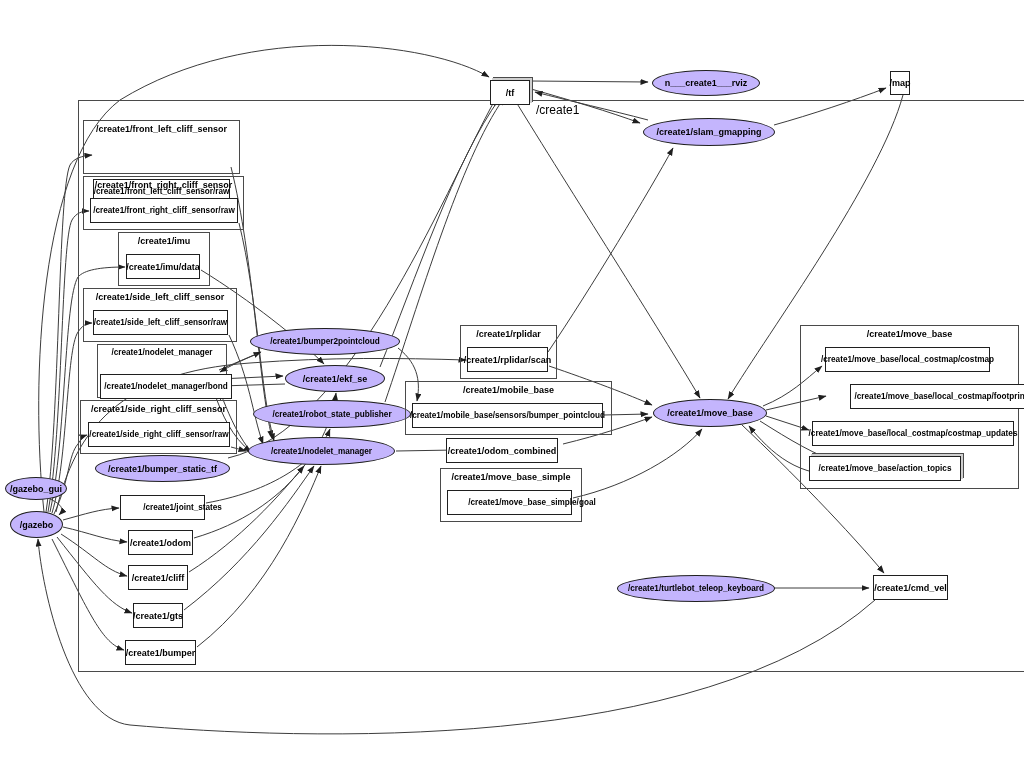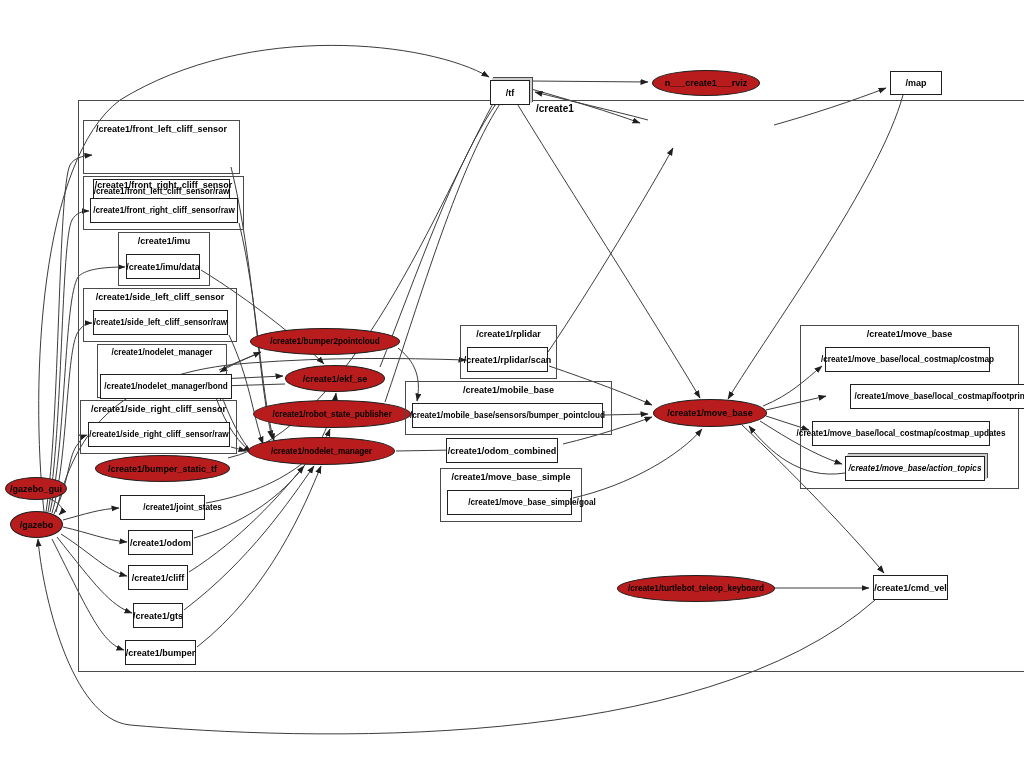--- a/index.html
+++ b/index.html
@@ -6,25 +6,25 @@
   #stage{position:relative;width:1024px;height:764px;background:#fff;overflow:hidden;
          font-family:"Liberation Sans",sans-serif;color:#000;}
   #wires{position:absolute;left:0;top:0;width:1024px;height:764px;}
   .cluster{position:absolute;border:1px solid #4a4a4a;background:transparent;}
   .cluster-title{position:absolute;left:0;right:0;top:3px;text-align:center;
                  font-size:9px;font-weight:600;white-space:nowrap;}
   .topic{position:absolute;border:1px solid #1f1f1f;background:#fff;display:flex;
          align-items:center;justify-content:center;font-size:9px;font-weight:600;
          white-space:nowrap;box-sizing:border-box;}
   .t3d{box-shadow:2px -2px 0 0 #cfcfcf,3px -3px 0 0 #4a4a4a;}
-  .node{position:absolute;border:1px solid #1f1f1f;border-radius:50%;background:#b91c1c;
+  .node{position:absolute;border:1px solid #1f1f1f;border-radius:50%;background:#c4b5fd;
         display:flex;align-items:center;justify-content:center;font-size:9px;
         font-weight:600;white-space:nowrap;box-sizing:border-box;}
   .sm{font-size:8.2px;}
-  .ns-label{position:absolute;font-size:10px;font-weight:700;}
+  .ns-label{position:absolute;font-size:12px;font-weight:400;}
 </style>
 </head>
 <body>
 
 <div id="stage">
 
   <svg id="wires" viewBox="0 0 1024 764">
     <defs>
       <marker id="arr" markerWidth="9" markerHeight="8" refX="7.5" refY="3" orient="auto" markerUnits="userSpaceOnUse">
         <path d="M0,0 L8,3 L0,6 z" fill="#1f1f1f"></path>
@@ -85,21 +85,22 @@
       <path marker-end="url(#arr)" d="M760,421 C790,440 815,455 842,464"></path>
       <path marker-end="url(#arr)" d="M845,473 C800,480 770,452 749,426"></path>
     </g>
   </svg>
 
   <div class="cluster" style="left:78px;top:100px;width:945px;height:570px;"></div>
   <div class="ns-label" style="left:536px;top:103px;">/create1</div>
 
   <div class="topic t3d" style="left:490px;top:72px;width:40px;height:25px;margin-top:8px;">/tf</div>
   <div class="node" style="left:652px;top:70px;width:108px;height:26px;">n___create1___rviz</div>
-  <div class="topic" style="left:890px;top:71px;width:52px;height:24px;">/map</div>
+  <div class="topic" style="left:890px;top:71px;width:20px;height:24px;">/map</div>
+  <div class="node" style="left:643px;top:118px;width:132px;height:28px;">/create1/slam_gmapping</div>
 
   <div class="cluster" style="left:83px;top:120px;width:155px;height:52px;">
     <div class="cluster-title">/create1/front_left_cliff_sensor</div>
   </div>
   <div class="topic sm" style="left:93px;top:142px;width:137px;height:25px;margin-top:37px;">/create1/front_left_cliff_sensor/raw</div>
 
   <div class="cluster" style="left:83px;top:176px;width:159px;height:52px;">
     <div class="cluster-title">/create1/front_right_cliff_sensor</div>
   </div>
   <div class="topic sm" style="left:90px;top:198px;width:148px;height:25px;">/create1/front_right_cliff_sensor/raw</div>
@@ -156,19 +157,19 @@
   </div>
   <div class="topic sm" style="left:447px;top:490px;width:125px;height:25px;padding-left:45px;">/create1/move_base_simple/goal</div>
 
   <div class="node" style="left:653px;top:399px;width:114px;height:28px;">/create1/move_base</div>
 
   <div class="cluster" style="left:800px;top:325px;width:217px;height:162px;">
     <div class="cluster-title">/create1/move_base</div>
   </div>
   <div class="topic sm" style="left:825px;top:347px;width:165px;height:25px;">/create1/move_base/local_costmap/costmap</div>
   <div class="topic sm" style="left:830px;top:384px;width:182px;height:25px;margin-left:20px;">/create1/move_base/local_costmap/footprint</div>
-  <div class="topic sm" style="left:812px;top:421px;width:178px;height:25px;">/create1/move_base/local_costmap/costmap_updates</div>
-  <div class="topic t3d sm" style="left:845px;top:456px;width:140px;height:25px;font-style:italic;">/create1/move_base/action_topics</div>
+  <div class="topic sm" style="left:812px;top:421px;width:202px;height:25px;">/create1/move_base/local_costmap/costmap_updates</div>
+  <div class="topic t3d sm" style="left:809px;top:456px;width:152px;height:25px;">/create1/move_base/action_topics</div>
 
   <div class="node sm" style="left:617px;top:575px;width:158px;height:27px;">/create1/turtlebot_teleop_keyboard</div>
   <div class="topic" style="left:873px;top:575px;width:75px;height:25px;">/create1/cmd_vel</div>
 
 </div>
 
 </body></html>

